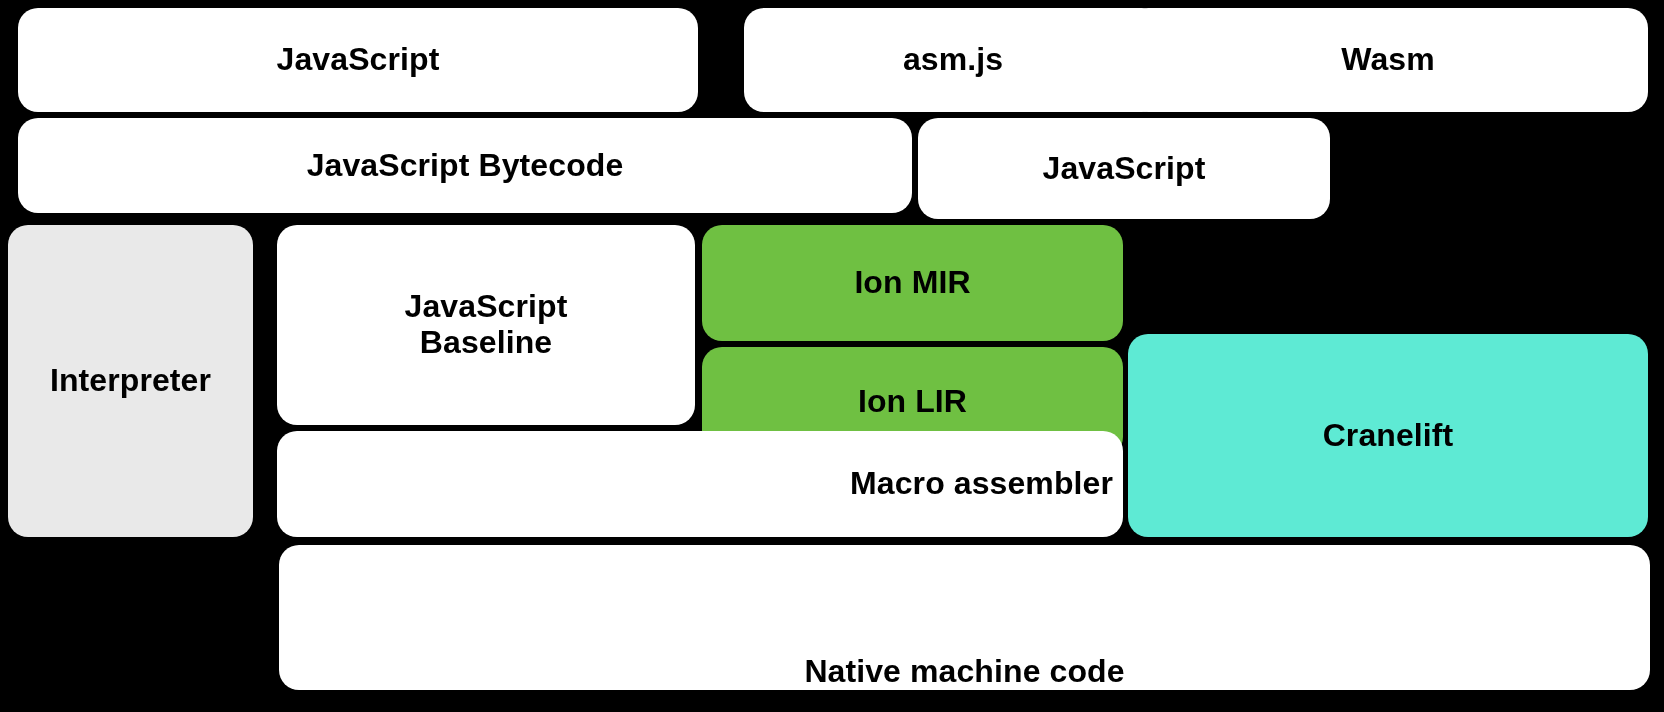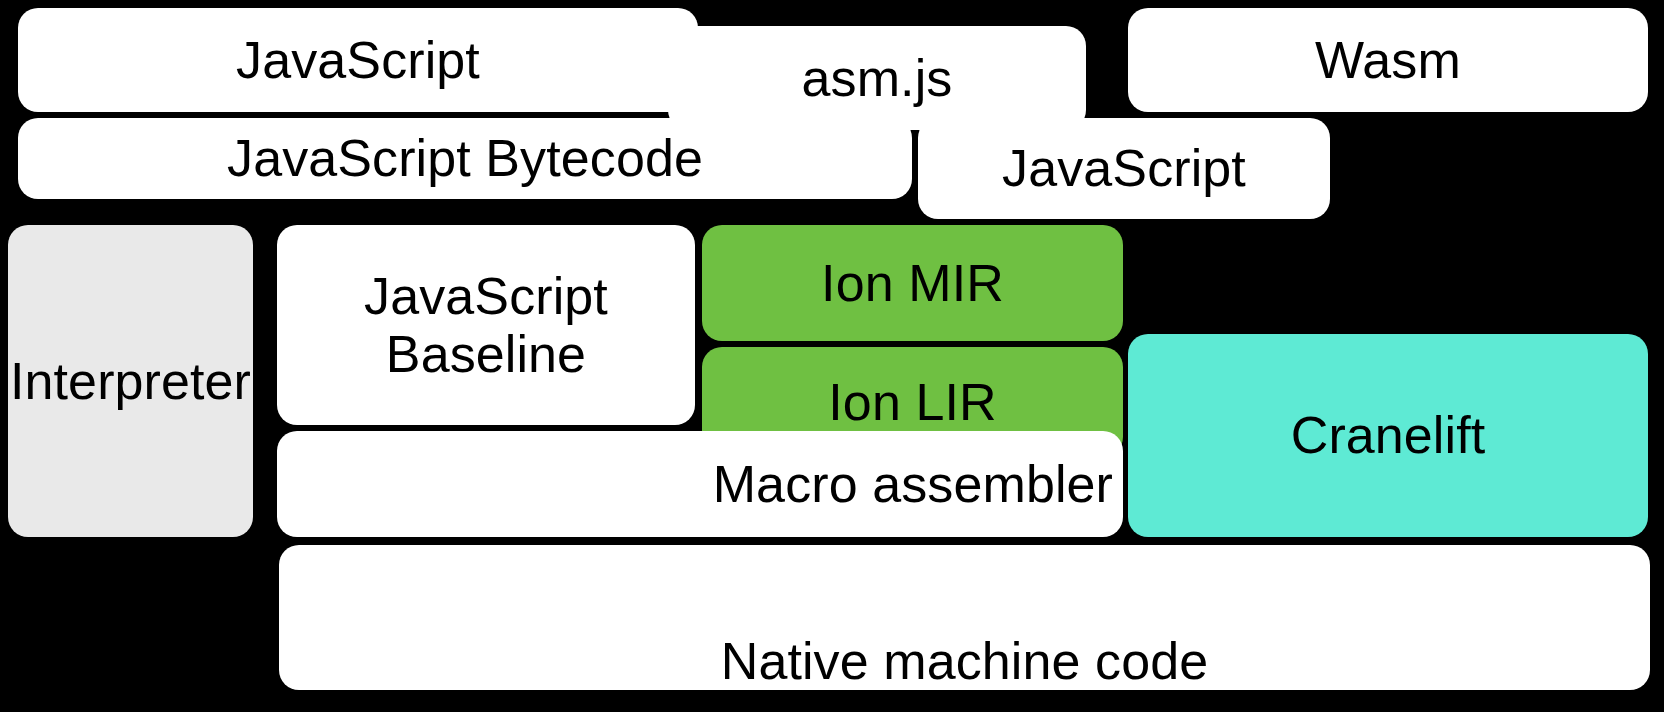--- a/index.html
+++ b/index.html
@@ -22,42 +22,42 @@
     position: absolute;
     box-sizing: border-box;
     border-radius: 20px;
     background: #ffffff;
     color: #000000;
     display: flex;
     align-items: center;
     justify-content: center;
     text-align: center;
     line-height: 1.12;
-    font-size: 52px;
-    font-weight: 400;
+    font-size: 32px;
+    font-weight: 700;
     letter-spacing: 0.1px;
     -webkit-font-smoothing: antialiased;
   }
   .box.gray  { background: #e9e9e9; }
   .box.green { background: #6fc042; }
   .box.pink  { background: #5eead4; }
 
   .box .label {
     display: block;
     padding: 0 10px;
     white-space: pre-line;
   }
 
   
   #box-javascript       { left: 18px;   top: 8px;   width: 680px;  height: 104px; }
-  #box-asmjs            { left: 668px;  top: 8px;   width: 418px;  height: 104px; margin-top: 18px; }
+  #box-asmjs            { left: 744px;  top: 8px;   width: 418px;  height: 104px; }
   #box-wasm             { left: 1128px; top: 8px;   width: 520px;  height: 104px; }
 
   
-  #box-js-bytecode      { left: 18px;   top: 118px; width: 894px;  height: 81px; }
+  #box-js-bytecode      { left: 18px;   top: 118px; width: 894px;  height: 95px; }
   #box-baldrmonkey      { left: 918px;  top: 118px; width: 412px;  height: 101px; }
 
   
   #box-interpreter      { left: 8px;   top: 225px; width: 245px;  height: 312px; }
   #box-js-baseline      { left: 277px;  top: 225px; width: 418px;  height: 200px; }
   #box-ion-mir          { left: 702px;  top: 225px; width: 421px;  height: 116px; }
   #box-ion-lir          { left: 702px;  top: 347px; width: 421px;  height: 110px; }
   #box-cranelift        { left: 1128px; top: 334px; width: 520px;  height: 203px; }
   #box-macro-assembler  { left: 277px;  top: 431px; width: 846px;  height: 106px; justify-content: flex-end; }
 

